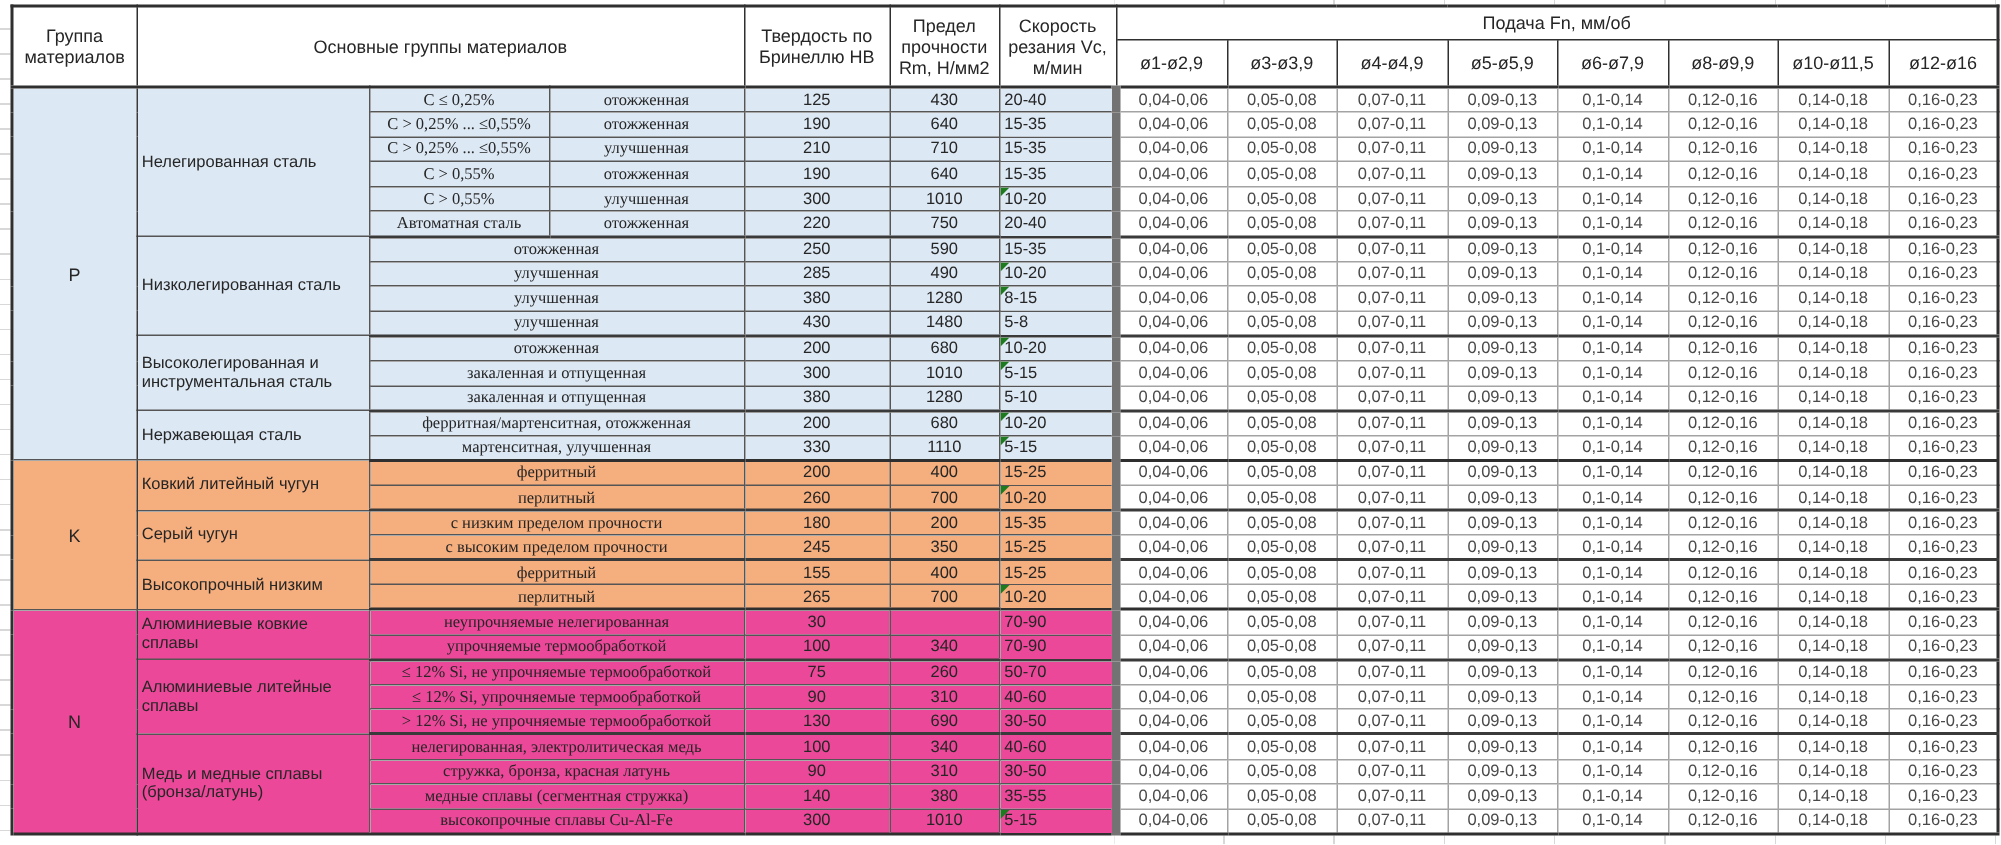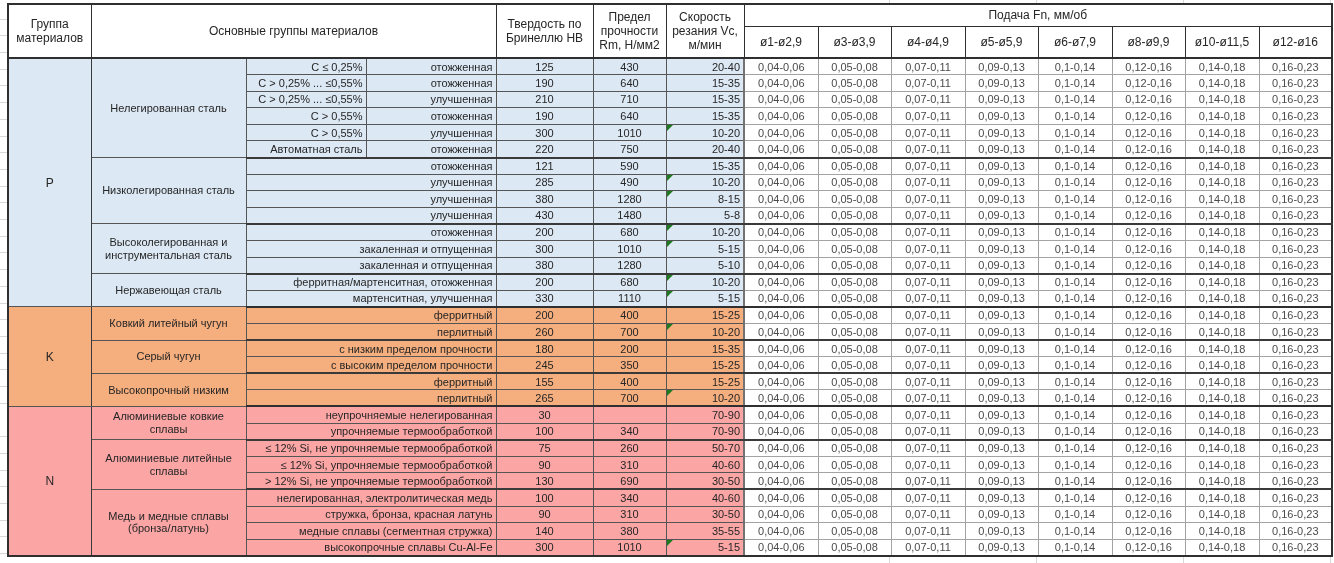--- a/index.html
+++ b/index.html
@@ -25,27 +25,27 @@
   thead tr.r1{height:22px;}
   thead tr.r2{height:32px;}
   thead tr.r2 th{font-weight:normal;border-bottom:2px solid #2f2f2f;}
   thead th.span2{border-bottom:2px solid #2f2f2f;}
 
   tbody tr{height:16.6px;}
   tbody td{font-size:11px;color:#262626;vertical-align:middle;border:1px solid #555555;}
 
   td.fill-p{background:#dce8f4;}
   td.fill-k{background:#f5ae7d;}
-  td.fill-n{background:#fca5a5;}
+  td.fill-n{background:#ec4899;}
 
   td.letter{font-size:12px;text-align:center;border-left:2px solid #2f2f2f;border-right:1px solid #3a3a3a;}
-  td.gname{text-align:center;white-space:normal;line-height:1.15;}
-  td.detail{text-align:right;}
+  td.gname{text-align:left;white-space:normal;line-height:1.15;}
+  td.detail{text-align:center;font-family:Liberation Serif, serif;}
   td.num{text-align:center;}
-  td.vc{text-align:right;position:relative;border-right:2px solid #737373;margin-top:31px;}
+  td.vc{text-align:left;position:relative;border-right:6px solid #737373;margin-top:31px;}
   td.feed{background:#ffffff;text-align:center;color:#4a4a4a;border:1px solid #a3a3a3;}
 
   tr.sub-end td{border-bottom:2px solid #3a3a3a;}
   tr.sect-end td{border-bottom:2px solid #2f2f2f;}
 
   span.flag{position:absolute;left:0;top:0;width:0;height:0;
     border-top:6px solid #1e7a1e;border-right:6px solid transparent;}
 </style>
 </head>
 <body>
@@ -182,21 +182,21 @@
           <td class="feed">0,07-0,11</td>
           <td class="feed">0,09-0,13</td>
           <td class="feed">0,1-0,14</td>
           <td class="feed">0,12-0,16</td>
           <td class="feed">0,14-0,18</td>
           <td class="feed">0,16-0,23</td>
         </tr>
         <tr>
           <td class="gname fill-p" rowspan="4">Низколегированная сталь</td>
           <td class="detail fill-p" colspan="2">отожженная</td>
-          <td class="num fill-p">121</td>
+          <td class="num fill-p">250</td>
           <td class="num fill-p">590</td>
           <td class="num vc fill-p">15-35</td>
           <td class="feed">0,04-0,06</td>
           <td class="feed">0,05-0,08</td>
           <td class="feed">0,07-0,11</td>
           <td class="feed">0,09-0,13</td>
           <td class="feed">0,1-0,14</td>
           <td class="feed">0,12-0,16</td>
           <td class="feed">0,14-0,18</td>
           <td class="feed">0,16-0,23</td>

